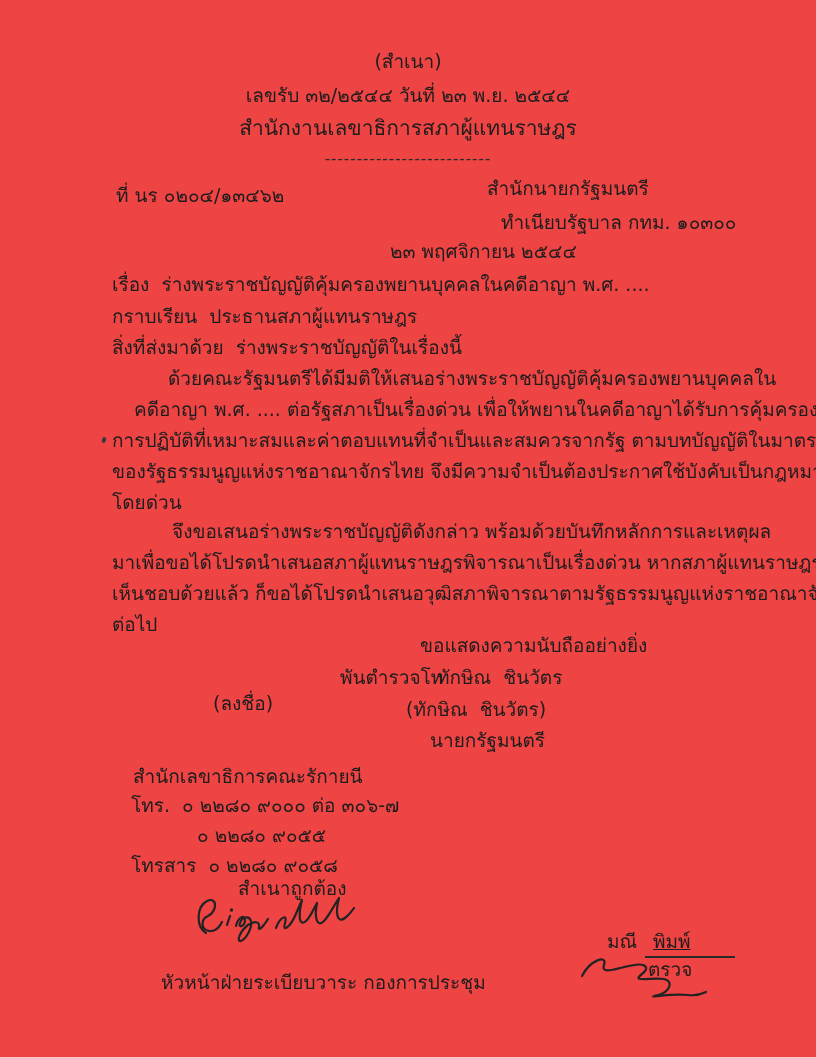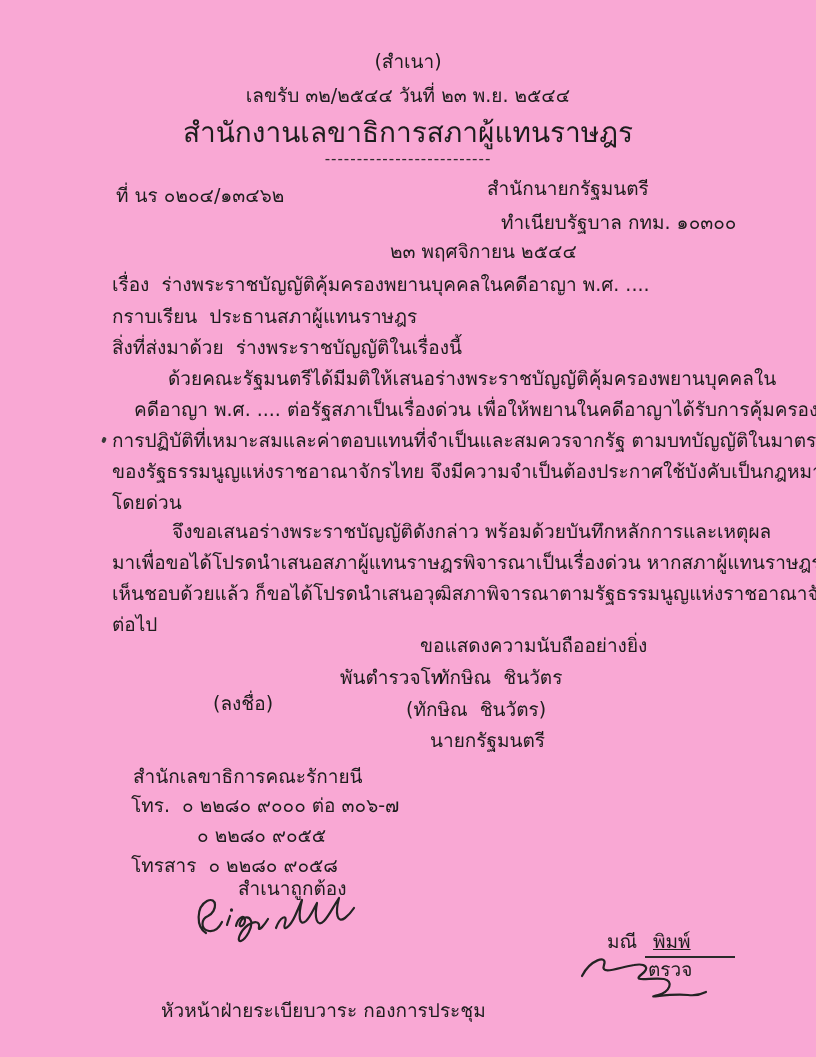--- a/index.html
+++ b/index.html
@@ -1,37 +1,37 @@
 <!DOCTYPE html>
 <html><head>
 <meta charset="utf-8">
 <style>
   html, body { margin: 0; padding: 0; background: #e8e8e6; }
   .page {
     position: relative;
     width: 816px;
     height: 1057px;
     margin: 0 auto;
-    background: #f9a8d4;
+    background: #ef4444;
     color: #1d1d1d;
     font-family: "DejaVu Sans", sans-serif;
     overflow: hidden;
   }
   .ln {
     position: absolute;
     white-space: pre;
     font-size: 19px;
     line-height: 1.2;
   }
   .center {
     left: 0;
     width: 100%;
     text-align: center;
   }
-  .office-head { font-size: 28px; }
+  .office-head { font-size: 21px; }
   .divider { font-size: 15px; letter-spacing: 1px; color: #2a2a2a; }
   .speck {
     position: absolute;
     width: 4px;
     height: 6px;
     border-radius: 2px;
     background: #3a3a3a;
     transform: rotate(20deg);
   }
   .underline-mark {
@@ -91,21 +91,21 @@
   <div class="ln" style="left:197px; top:824px;">๐ ๒๒๘๐ ๙๐๕๕</div>
   <div class="ln" style="left:131px; top:854px;">โทรสาร  ๐ ๒๒๘๐ ๙๐๕๘</div>
 
   <div class="ln" style="left:238px; top:877px;">สำเนาถูกต้อง</div>
   <svg class="sig" style="left:190px; top:893px;" width="180" height="52" viewBox="0 0 180 52">
     <path d="M16 40 C6 34 6 14 17 8 C27 3 28 18 18 23 C11 26 10 36 19 38 C26 39 30 33 32 29"></path>
     <path d="M37 32 C38 28 39 26 40 23 M41 17 C41 16 42 16 42 17 C42 18 41 18 41 17"></path>
     <path d="M46 33 C48 24 55 21 55 27 C55 33 48 36 50 30 C52 24 59 22 61 28 C63 34 56 46 51 48 C46 49 50 38 58 32 C64 28 70 28 69 34 C68 40 75 31 78 26"></path>
     <path d="M86 35 C90 24 98 20 95 30 C92 40 100 34 105 23 L112 7 C108 23 109 34 116 28 C121 23 123 17 127 10 C124 25 127 35 134 28 C139 23 143 14 149 5 C145 20 147 31 155 25 C159 22 162 18 164 15"></path>
   </svg>
-  <div class="ln" style="left:161px; top:971px;margin-top:28px;">หัวหน้าฝ่ายระเบียบวาระ กองการประชุม</div>
+  <div class="ln" style="left:161px; top:971px;">หัวหน้าฝ่ายระเบียบวาระ กองการประชุม</div>
 
   <div class="ln" style="left:607px; top:930px;">มณี</div>
   <div class="ln" style="left:653px; top:930px;text-decoration:underline;">พิมพ์</div>
   <div class="underline-mark" style="left:645px; top:956px; width:90px;"></div>
   <svg class="sig" style="left:576px; top:946px;" width="155" height="56" viewBox="0 0 155 56">
     <path d="M6 30 C14 14 32 8 28 19 C24 30 44 21 58 19 C70 17 74 22 66 28 C54 37 76 31 88 33 C98 35 94 46 82 49 C66 53 94 47 112 49 C120 50 126 48 130 46"></path>
   </svg>
   <div class="ln" style="left:648px; top:958px;">ตรวจ</div>
 
 </div>

